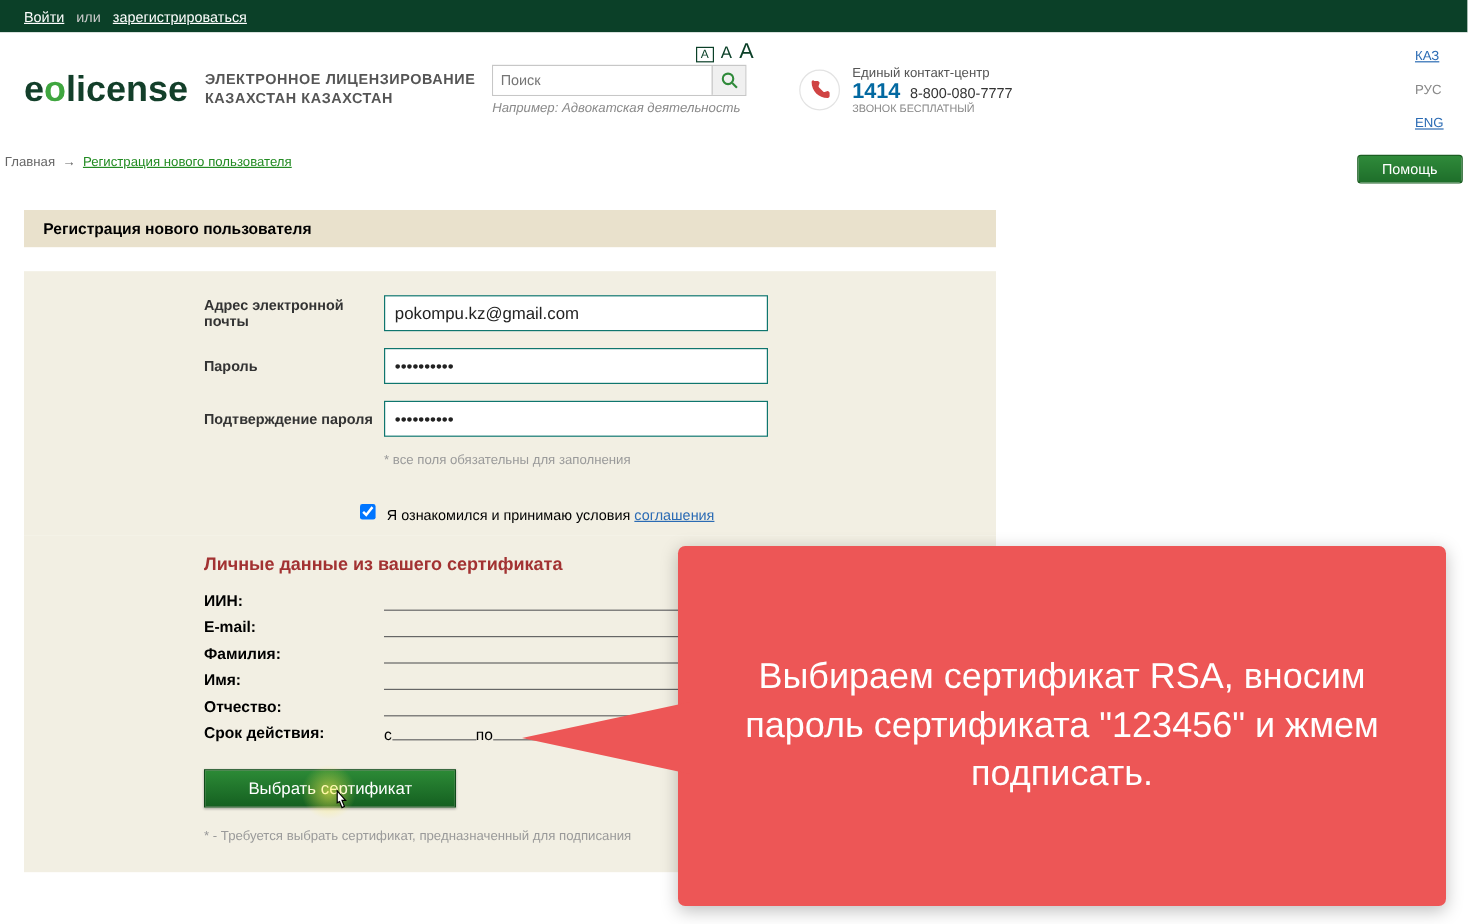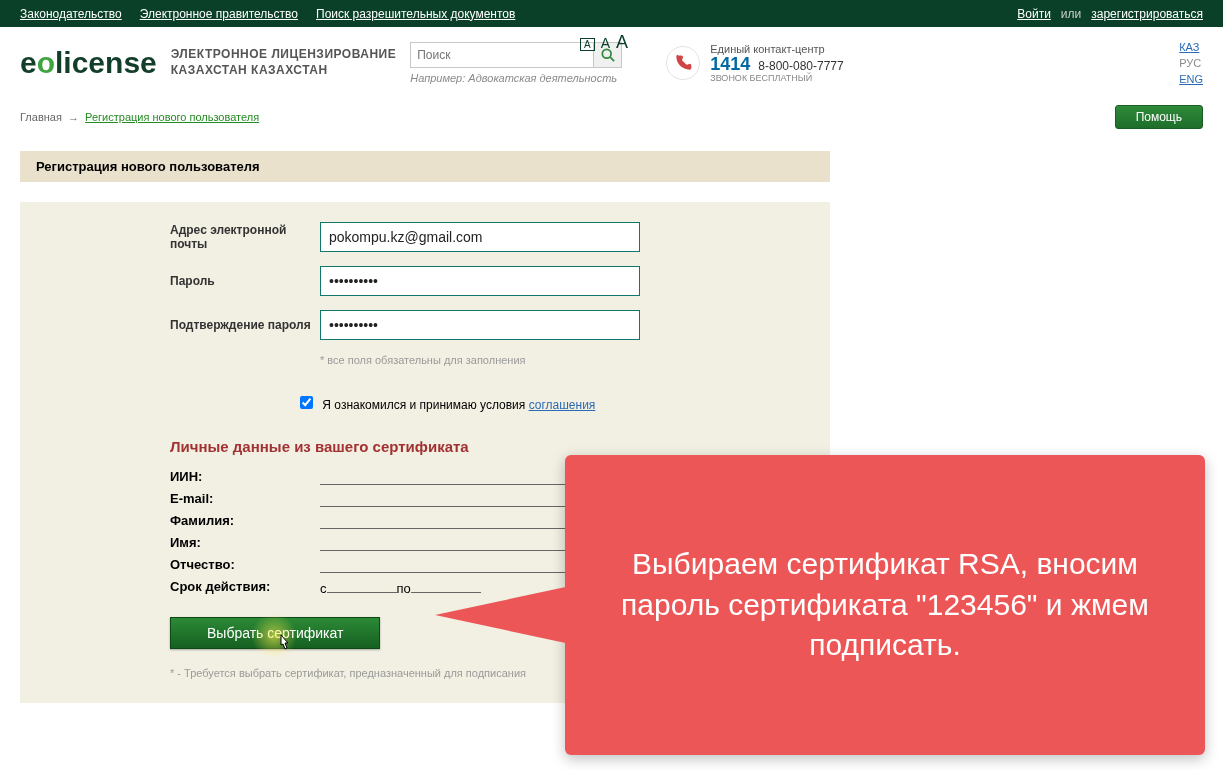--- a/index.html
+++ b/index.html
@@ -32,26 +32,26 @@
 .example { font-size:11px; font-style:italic; color:#8a8a8a; margin-top:4px; }
 
 .contact { margin-left:30px; display:flex; gap:10px; align-items:center; }
 .phone-ico { width:34px; height:34px; border-radius:50%; border:1px solid #e3e3e3; display:flex; align-items:center; justify-content:center; }
 .contact-txt { font-size:11px; color:#555; }
 .contact-txt .big { font-size:18px; font-weight:bold; color:#0369a1; line-height:1; }
 .contact-txt .row2 { display:flex; gap:8px; align-items:baseline; }
 .contact-txt .tn { font-size:12px; color:#333; }
 .contact-txt .free { font-size:9px; color:#888; }
 
-.langs { margin-left:auto; display:flex; flex-direction:column; gap:4px; font-size:11px; }
+.langs { margin-left:auto; display:flex; flex-direction:column; gap:16px; font-size:11px; }
 .langs a { color:#2b6bb4; }
 .langs .cur { color:#888; text-decoration:none; }
 
 
-.bcrow { display:flex; justify-content:space-between; align-items:center; padding:4px 20px; margin-top:4px; font-size:11px; }
+.bcrow { display:flex; justify-content:space-between; padding:4px 4px; margin-top:4px; font-size:11px; }
 .bcrumb { color:#666; }
 .bcrumb a { color:#228b22; }
 .helpbtn { background:linear-gradient(#2f8a3a,#1e6e2a); color:#fff; padding:4px 20px; border-radius:3px; border:1px solid #1b5e22; font-size:12px; cursor:pointer; }
 
 
 .content { padding:0 20px; width:850px; }
 .pagetitle { background:#e9e1cc; padding:8px 16px; font-size:13px; font-weight:bold; margin:18px 0 20px 0; }
 
 .formblk { background:#f2efe3; padding:20px 20px 20px 150px; }
 .frow { display:flex; align-items:center; margin-bottom:14px; }
@@ -80,25 +80,20 @@
 .callout { position:absolute; left:565px; top:455px; width:640px; height:300px; background:#ed5656; border-radius:6px; box-shadow:0 4px 14px rgba(0,0,0,0.25); color:#fff; font-size:30px; display:flex; align-items:center; justify-content:center; text-align:center; padding:30px 40px; line-height:1.35; }
 .callout::before { content:""; position:absolute; left:-130px; top:130px; width:0; height:0; border-top:30px solid transparent; border-bottom:30px solid transparent; border-right:140px solid #ed5656; }
 
 
 .magnifier { width:14px; height:14px; }
 </style>
 </head>
 <body>
 
 <div class="topbar">
-  <div class="top-left">
-    <a>Законодательство</a>
-    <a>Электронное правительство</a>
-    <a>Поиск разрешительных документов</a>
-  </div>
   <div class="top-right">
     <a>Войти</a>
     <span class="or">или</span>
     <a>зарегистрироваться</a>
   </div>
 </div>
 
 <div class="header">
   <div class="logo">
     <span class="e">e</span>

